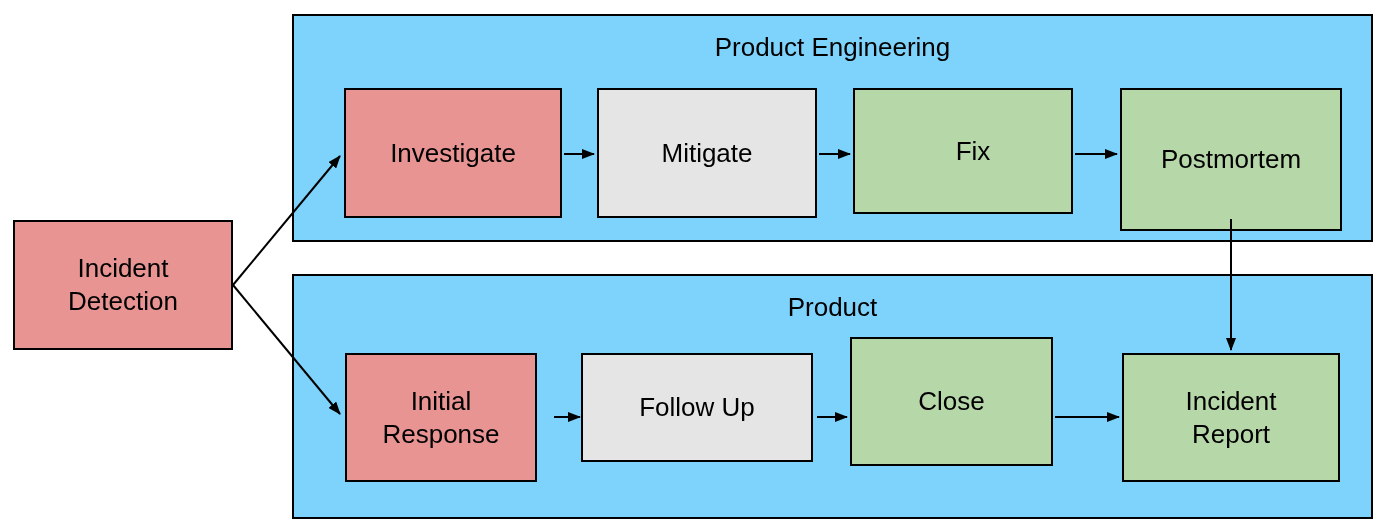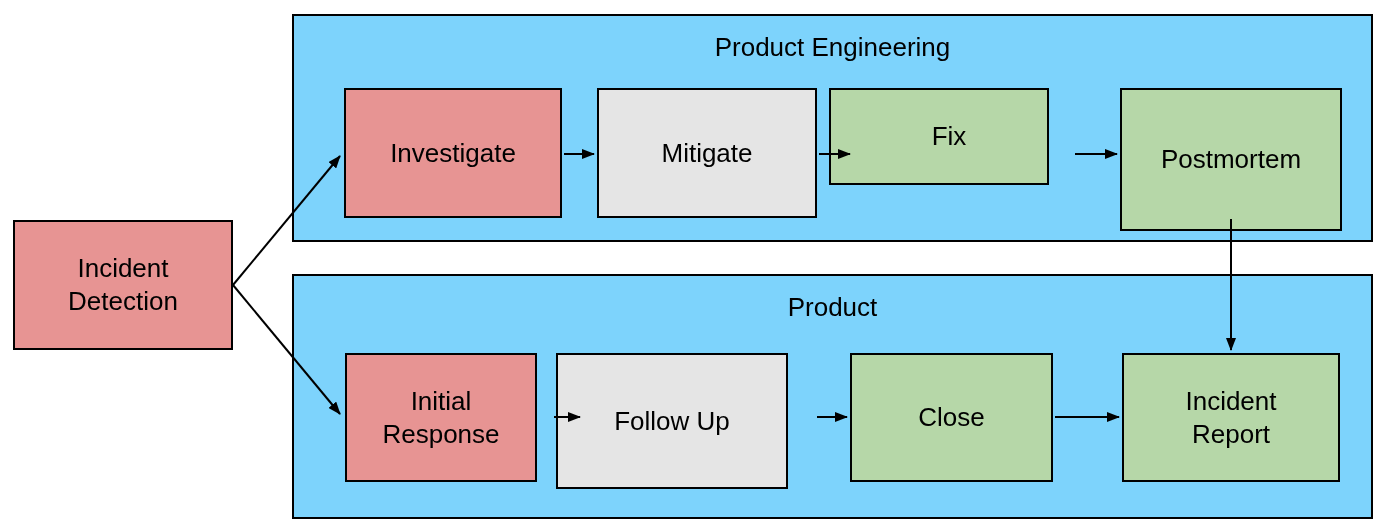--- a/index.html
+++ b/index.html
@@ -65,30 +65,30 @@
     <div class="lane-title">Product</div>
   </div>
 
   <div class="node fill-red" style="left:13px; top:220px; width:220px; height:130px;">Incident
 Detection</div>
 
   <div class="node fill-red" style="left:344px; top:88px; width:218px; height:130px;">Investigate</div>
 
   <div class="node fill-yellow" style="left:597px; top:88px; width:220px; height:130px;">Mitigate</div>
 
-  <div class="node fill-green" style="left:829px; top:88px; width:220px; height:97px;padding-left:20px;">Fix</div>
+  <div class="node fill-green" style="left:853px; top:88px; width:220px; height:126px;padding-left:20px;">Fix</div>
 
   <div class="node fill-green" style="left:1120px; top:88px; width:222px; height:143px;">Postmortem</div>
 
   <div class="node fill-red" style="left:345px; top:353px; width:192px; height:129px;">Initial
 Response</div>
 
-  <div class="node fill-yellow" style="left:556px; top:353px; width:232px; height:136px;text-align:center;">Follow Up</div>
+  <div class="node fill-yellow" style="left:581px; top:353px; width:232px; height:109px;text-align:center;">Follow Up</div>
 
-  <div class="node fill-green" style="left:850px; top:353px; width:203px; height:129px;">Close</div>
+  <div class="node fill-green" style="left:850px; top:337px; width:203px; height:129px;">Close</div>
 
   <div class="node fill-green" style="left:1122px; top:353px; width:218px; height:129px;">Incident
 Report</div>
 
   <svg class="arrows" viewBox="0 0 1386 526" xmlns="http://www.w3.org/2000/svg">
     <defs>
       <marker id="arrowhead" viewBox="0 0 13 10" refX="12" refY="5" markerWidth="13" markerHeight="10" orient="auto" markerUnits="userSpaceOnUse">
         <path d="M0,0 L13,5 L0,10 Z" fill="#000000"></path>
       </marker>
     </defs>

